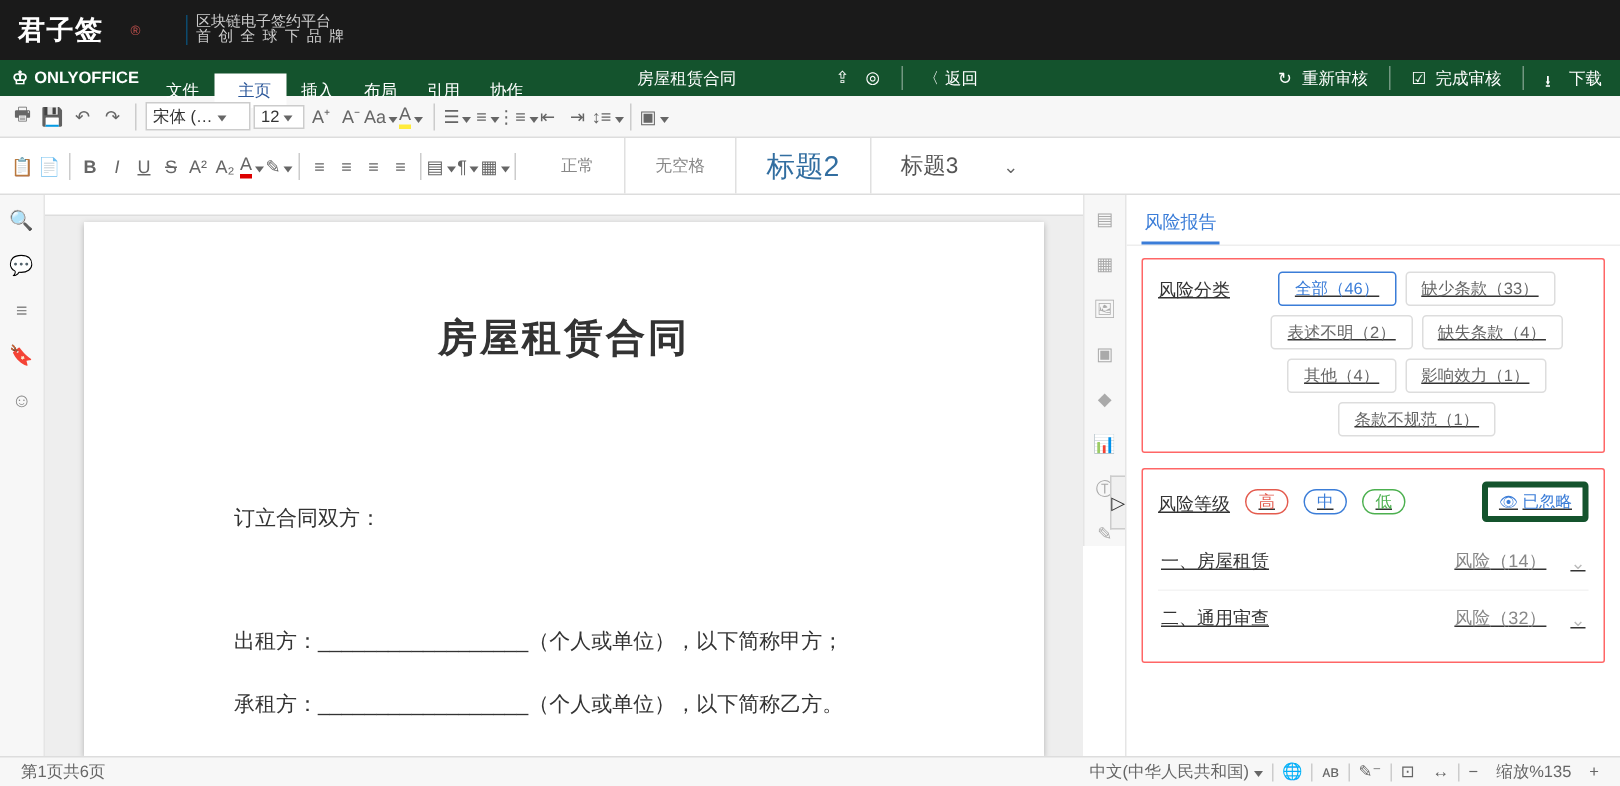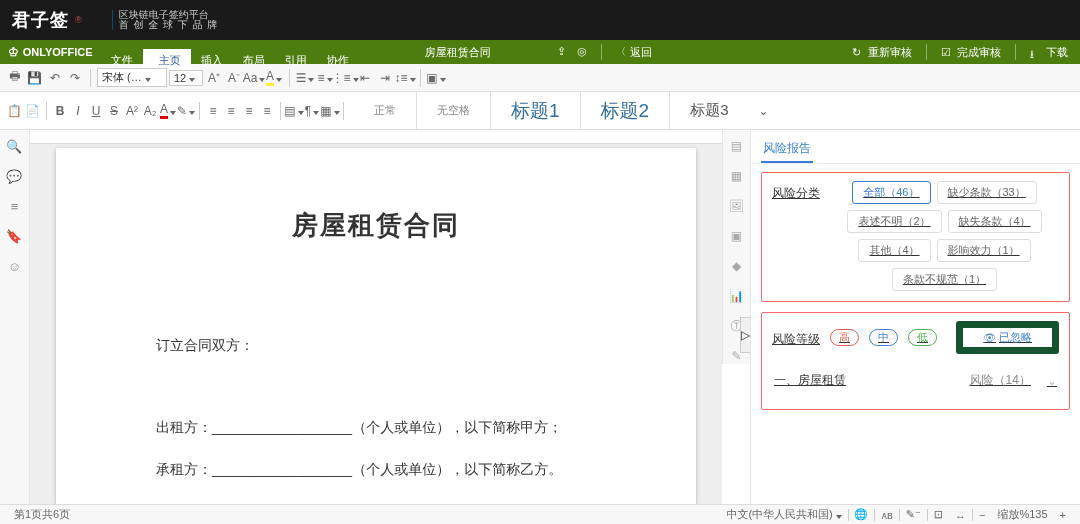--- a/index.html
+++ b/index.html
@@ -1,24 +1,24 @@
 <!DOCTYPE html>
 <html><head>
 <meta charset="utf-8">
 <style>
 * { box-sizing: border-box; margin: 0; padding: 0; }
 body { font-family: "Microsoft YaHei", Arial, sans-serif; font-size: 12px; background: #fff; color: #333; width: 1080px; height: 524px; overflow: hidden; }
 
 
 .brand-bar { background: #1a1a1a; height: 40px; display: flex; align-items: center; padding: 0 12px; color: #fff; }
-.brand-logo { font-size: 18px; font-weight: bold; letter-spacing: 1px; margin-right: 4px; }
+.brand-logo { font-size: 18px; font-weight: bold; letter-spacing: 1px; margin-right: 16px; }
 .brand-sub { font-size: 10px; line-height: 10px; border-left: 1px solid #0c4a6e; padding-left: 6px; color: #ccc; margin-left: 26px; }
 
 
-.blue-bar { background: #4d7c0f; height: 24px; display: flex; align-items: center; color: #fff; font-size: 11px; }
+.blue-bar { background: #14532d; height: 24px; display: flex; align-items: center; color: #fff; font-size: 11px; }
 .blue-left { display: flex; align-items: center; }
 .oo-logo { padding: 0 8px; font-weight: bold; display: flex; align-items: center; gap:4px; }
 .oo-crown::before { content: "♔"; font-size: 12px; }
 .menu-tab { padding: 4px 10px; cursor: pointer; margin-top: 17px; }
 .menu-tab.active { background: #fff; color: #2a5699; padding-left: 16px; }
 .blue-center { flex: 1; text-align: center; }
 .blue-right { display: flex; align-items: center; gap: 6px; padding-right: 8px; }
 .blue-right .icon-plain { width:14px; height:14px; display:inline-block; }
 .blue-sep { width: 1px; height: 16px; background: rgba(255,255,255,.4); margin: 0 4px; }
 .blue-btn { display: flex; align-items: center; gap: 4px; cursor: pointer; padding: 2px 4px; }
@@ -60,21 +60,21 @@
 .red-box { border:1px solid #f66; border-radius:2px; padding:8px 10px 10px 10px; margin-bottom:10px;text-decoration:underline; }
 .section-row { display:flex; align-items:flex-start; gap:10px; }
 .section-label { font-size:12px; color:#333; white-space:nowrap; padding-top:4px; }
 .chips { display:flex; flex-wrap:wrap; gap:6px;justify-content:center; }
 .chip { border:1px solid #ddd; border-radius:3px; padding:3px 10px; font-size:11px; color:#666; cursor:pointer; }
 .chip.active { border-color:#3b7dd8; color:#3b7dd8; }
 .lvl-chip { border:1px solid; border-radius:10px; padding:0 8px; font-size:11px; cursor:pointer; }
 .lvl-high { color:#e45b4e; border-color:#e45b4e; }
 .lvl-mid { color:#3b7dd8; border-color:#3b7dd8; }
 .lvl-low { color:#4cb04f; border-color:#4cb04f; }
-.ignored { margin-left:auto; color:#3b7dd8; font-size:11px; border:7px solid #14532d; border-radius:3px; padding:2px 20px; display:flex; align-items:center; gap:3px; cursor:pointer;}
+.ignored { margin-left:auto; color:#3b7dd8; font-size:11px; border:4px solid #14532d; border-radius:3px; padding:2px 7px; display:flex; align-items:center; gap:3px; cursor:pointer;}
 .ignored::before { content:"👁"; font-size:10px; }
 .acc-item { display:flex; align-items:center; padding:10px 2px; border-top:1px solid #f4f4f4; }
 .acc-item:first-child { border-top:none; }
 .acc-title { flex:1; font-size:12px; color:#333; }
 .acc-meta { color:#888; font-size:12px; margin-right:16px; }
 .acc-chevron::after { content:"⌄"; color:#bbb; }
 
 
 .status-bar { height:20px; border-top:1px solid #ddd; background:#f7f7f7; font-size:11px; color:#666; display:flex; align-items:center; padding:0 8px; }
 .status-bar .sb-spacer { flex:1; }
@@ -195,21 +195,20 @@
     <div class="tb-ic">≡</div>
     <div class="tb-ic">≡</div>
     <div class="et-sep"></div>
     <div class="tb-ic">▤<span class="caret" style="margin-left:2px"></span></div>
     <div class="tb-ic">¶<span class="caret" style="margin-left:2px"></span></div>
     <div class="tb-ic">▦<span class="caret" style="margin-left:2px"></span></div>
     <div class="et-sep"></div>
   </div>
   <div class="style-tile small">正常</div>
   <div class="style-tile small">无空格</div>
-  <div class="style-tile big">标题1</div>
   <div class="style-tile big">标题2</div>
   <div class="style-tile" style="border-right:none">标题3</div>
   <div class="tb-ic" style="align-self:center;margin:0 6px;">⌄</div>
 </div>
 
 <div class="main">
   <div class="left-rail">
     <div class="rail-ic">🔍</div>
     <div class="rail-ic">💬</div>
     <div class="rail-ic">≡</div>
@@ -269,20 +268,25 @@
           <span class="lvl-chip lvl-mid">中</span>
           <span class="lvl-chip lvl-low">低</span>
           <span class="ignored">已忽略</span>
         </div>
         <div style="margin-top:8px">
           <div class="acc-item">
             <span class="acc-title">一、房屋租赁</span>
             <span class="acc-meta"><span>风险</span>（<span>14</span>）</span>
             <span class="acc-chevron"></span>
           </div>
+          <div class="acc-item">
+            <span class="acc-title">二、通用审查</span>
+            <span class="acc-meta"><span>风险</span>（<span>32</span>）</span>
+            <span class="acc-chevron"></span>
+          </div>
         </div>
       </div>
     </div>
   </div>
 </div>
 
 <div class="status-bar">
   <div class="sb-item">第1页共6页</div>
   <div class="sb-spacer"></div>
   <div class="sb-item">

